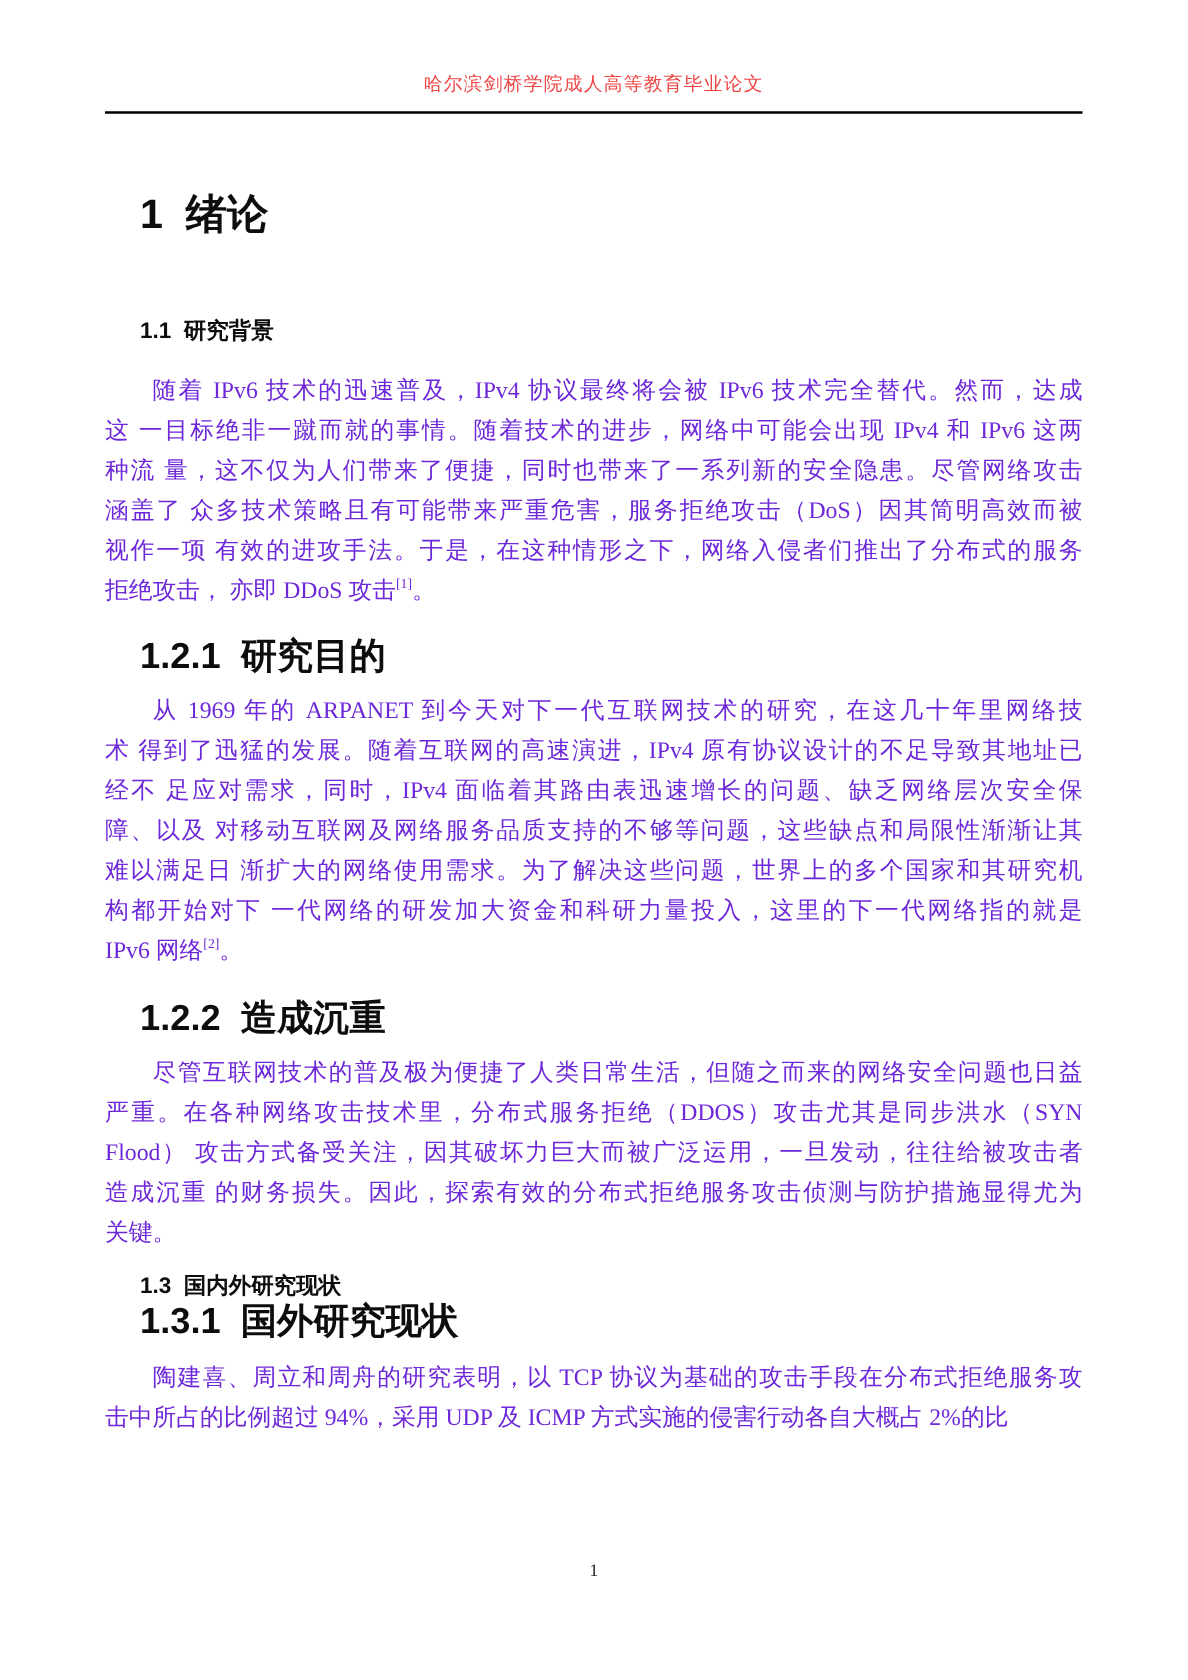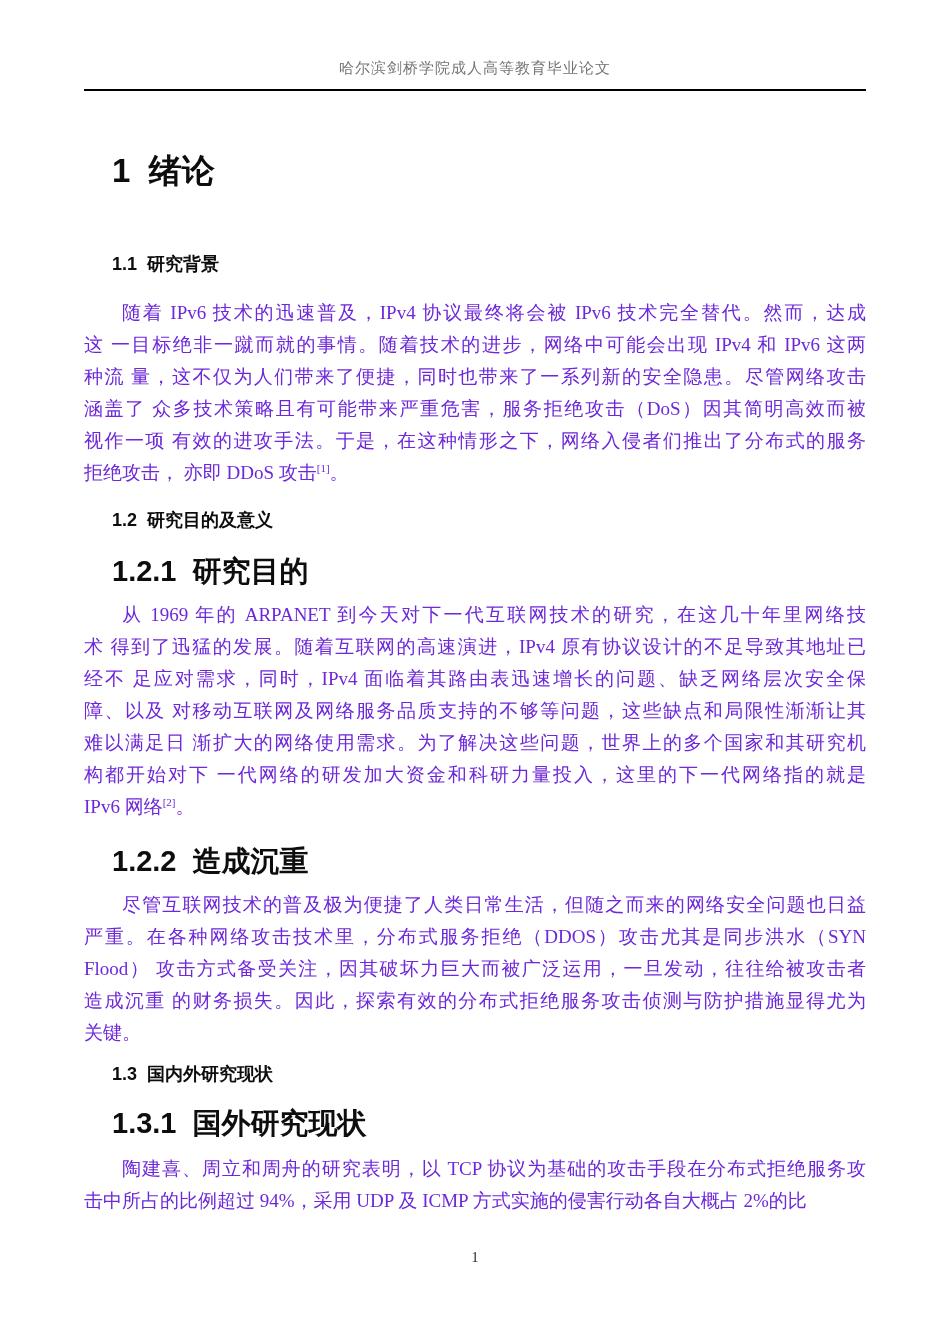--- a/index.html
+++ b/index.html
@@ -13,21 +13,21 @@
     background: #ffffff;
     color: #111111;
     font-family: "Liberation Serif", "DejaVu Serif", serif;
     overflow: hidden;
   }
   .header-text {
     text-align: center;
     font-size: 15px;
     line-height: 21px;
     letter-spacing: 1px;
-    color: #737373;
+    color: #ef4444;
   }
   .header-rule {
     border: none;
     border-top: 2px solid #000;
     margin: 10px 0 0 0;
   }
   h1, h2, h3 {
     font-family: "Liberation Sans", "DejaVu Sans", sans-serif;
     font-weight: 600;
     color: #0d0d0d;
@@ -36,21 +36,21 @@
     white-space: pre-wrap;
   }
   h1 { font-size: 33px; line-height: 36px; margin-top: 62px; }
   h2 { font-size: 18px; line-height: 30px; }
   h3 { font-size: 29px; line-height: 28px; }
   #h-1-1   { margin-top: 60px; }
   #h-1-2   { margin-top: 16px; }
   #h-1-2-1 { margin-top: 22px; }
   #h-1-2-2 { margin-top: 24px; }
   #h-1-3   { margin-top: 10px; }
-  #h-1-3-1 { margin-top: 20px; }
+  #h-1-3-1 { }
   .para { margin-top: 18px; font-size: 19px; color: #6d28d9; }
   #para-2 { margin-top: 14px; }
   #para-3 { margin-top: 14px; }
   #para-4 { margin-top: 16px; }
   .line {
     line-height: 32px;
     text-align: justify;
     text-align-last: justify;
     text-justify: inter-ideograph;
     white-space: pre-wrap;
@@ -82,21 +82,20 @@
   <h2 id="h-1-1">1.1  研究背景</h2>
   <div class="para" id="para-1">
       <div class="line first">随着 IPv6 技术的迅速普及，IPv4 协议最终将会被 IPv6 技术完全替代。然而，达成</div>
       <div class="line">这 一目标绝非一蹴而就的事情。随着技术的进步，网络中可能会出现 IPv4 和 IPv6 这两</div>
       <div class="line">种流 量，这不仅为人们带来了便捷，同时也带来了一系列新的安全隐患。尽管网络攻击</div>
       <div class="line">涵盖了 众多技术策略且有可能带来严重危害，服务拒绝攻击（DoS）因其简明高效而被</div>
       <div class="line">视作一项 有效的进攻手法。于是，在这种情形之下，网络入侵者们推出了分布式的服务</div>
       <div class="line last">拒绝攻击， 亦即 DDoS 攻击<sup>[1]</sup>。</div>
     </div>
 
-  <h2 id="h-1-2">1.2  研究目的及意义</h2>
 
   <h3 id="h-1-2-1">1.2.1  研究目的</h3>
   <div class="para" id="para-2">
       <div class="line first">从 1969 年的 ARPANET 到今天对下一代互联网技术的研究，在这几十年里网络技</div>
       <div class="line">术 得到了迅猛的发展。随着互联网的高速演进，IPv4 原有协议设计的不足导致其地址已</div>
       <div class="line">经不 足应对需求，同时，IPv4 面临着其路由表迅速增长的问题、缺乏网络层次安全保</div>
       <div class="line">障、以及 对移动互联网及网络服务品质支持的不够等问题，这些缺点和局限性渐渐让其</div>
       <div class="line">难以满足日 渐扩大的网络使用需求。为了解决这些问题，世界上的多个国家和其研究机</div>
       <div class="line">构都开始对下 一代网络的研发加大资金和科研力量投入，这里的下一代网络指的就是</div>
       <div class="line last">IPv6 网络<sup>[2]</sup>。</div>

